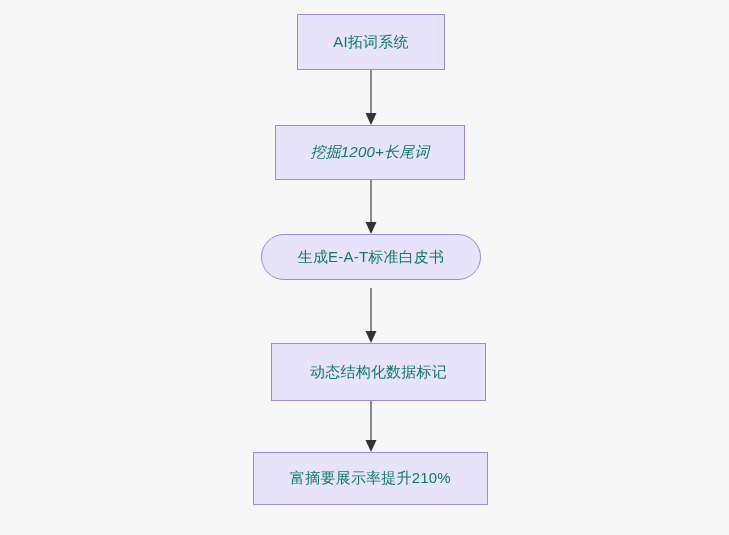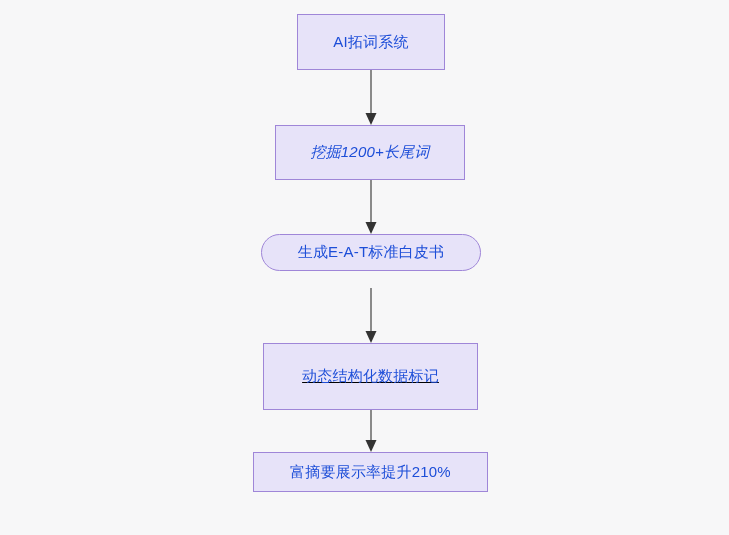--- a/index.html
+++ b/index.html
@@ -26,34 +26,34 @@
     box-sizing: border-box;
     background: #e7e3f9;
     border: 1.4px solid #9f86d8;
     display: flex;
     align-items: center;
     justify-content: center;
     z-index: 2;
   }
 
   .node-label {
-    color: #1d4ed8;
+    color: #0f766e;
     font-size: 15px;
     line-height: 1.25;
     letter-spacing: 0.2px;
     white-space: nowrap;
     text-align: left;
   }
 
   
   .node-1 { left: 297px; top: 14px;  width: 148px; height: 56px; }
   .node-2 { left: 275px; top: 125px; width: 190px; height: 55px; font-style: italic; }
-  .node-3 { left: 261px; top: 234px; width: 220px; height: 37px; border-radius: 24px; }
-  .node-4 { left: 263px; top: 343px; width: 215px; height: 67px; text-decoration: underline; }
-  .node-5 { left: 253px; top: 452px; width: 235px; height: 40px; }
+  .node-3 { left: 261px; top: 234px; width: 220px; height: 46px; border-radius: 24px; }
+  .node-4 { left: 271px; top: 343px; width: 215px; height: 58px; }
+  .node-5 { left: 253px; top: 452px; width: 235px; height: 53px; }
 
   .edge {
     position: absolute;
     left: 0;
     top: 0;
     width: 729px;
     height: 535px;
     z-index: 1;
     pointer-events: none;
   }

